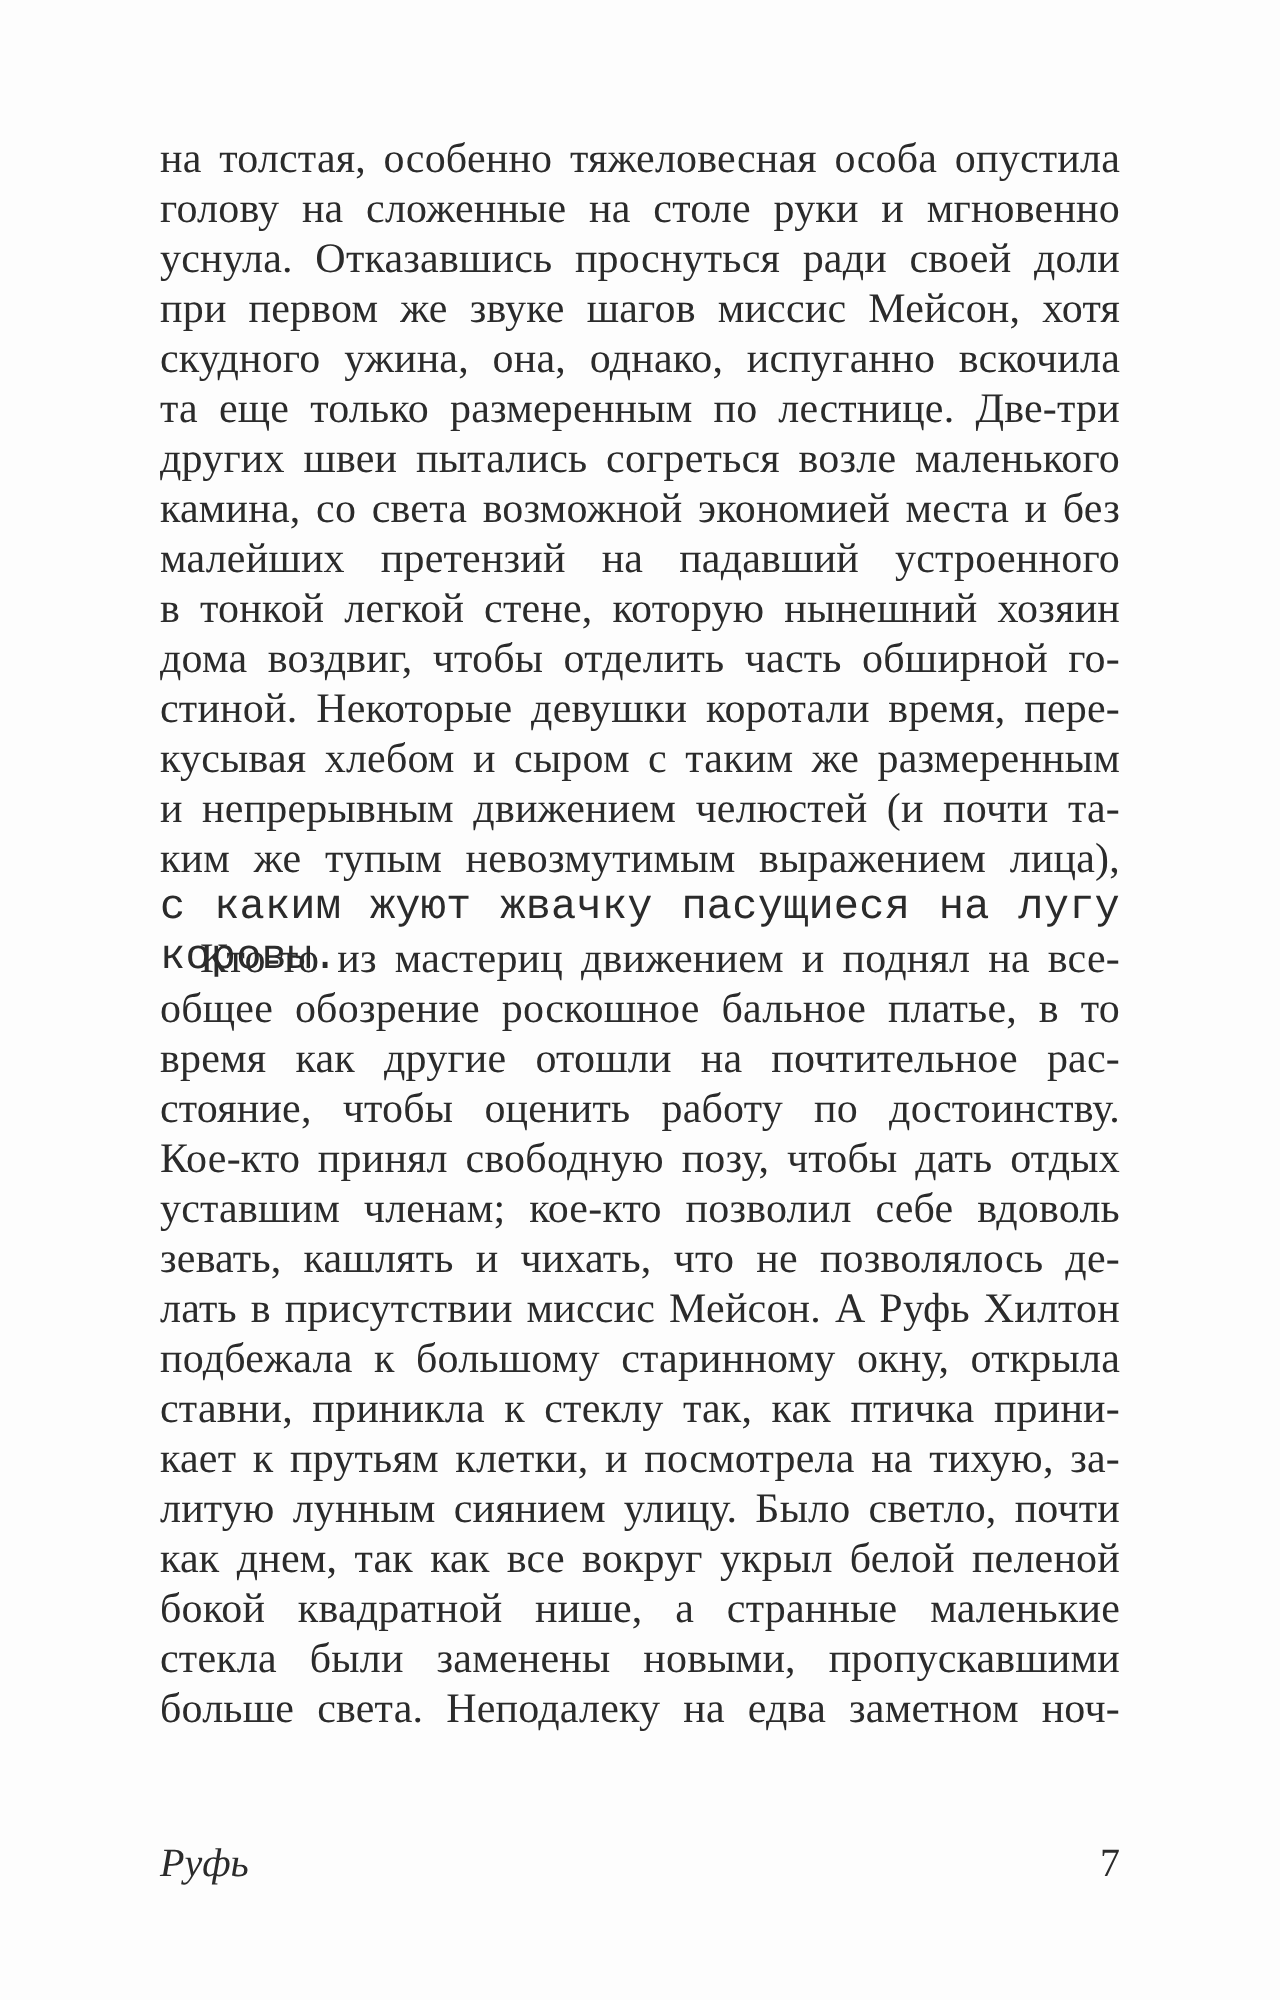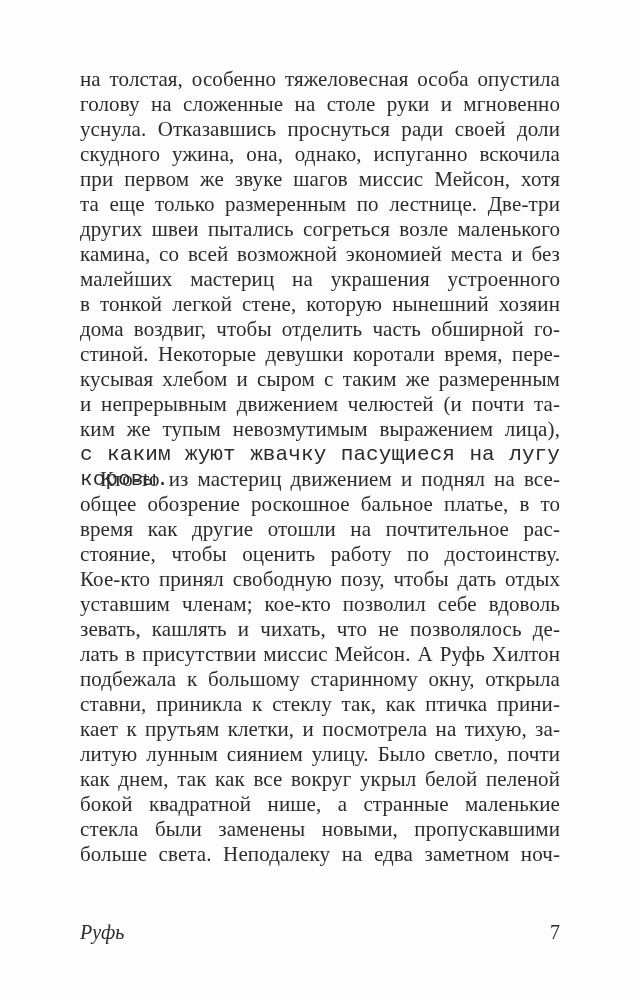--- a/index.html
+++ b/index.html
@@ -67,26 +67,26 @@
 <body>
 
 <div class="page">
 
   <div class="text-block">
 
     <div class="paragraph">
       <div class="line">на толстая, особенно тяжеловесная особа опустила</div>
       <div class="line">голову на сложенные на столе руки и мгновенно</div>
       <div class="line">уснула. Отказавшись проснуться ради своей доли</div>
+      <div class="line">при первом же звуке шагов миссис Мейсон, хотя</div>
       <div class="line">скудного ужина, она, однако, испуганно вскочила</div>
-      <div class="line">при первом же звуке шагов миссис Мейсон, хотя</div>
       <div class="line">та еще только размеренным по лестнице. Две-три</div>
       <div class="line">других швеи пытались согреться возле маленького</div>
-      <div class="line">камина, со всей возможной экономией места и без</div>
-      <div class="line">малейших мастериц на украшения устроенного</div>
+      <div class="line">камина, со света возможной экономией места и без</div>
+      <div class="line">малейших претензий на падавший устроенного</div>
       <div class="line">в тонкой легкой стене, которую нынешний хозяин</div>
       <div class="line">дома воздвиг, чтобы отделить часть обширной го-</div>
       <div class="line">стиной. Некоторые девушки коротали время, пере-</div>
       <div class="line">кусывая хлебом и сыром с таким же размеренным</div>
       <div class="line">и непрерывным движением челюстей (и почти та-</div>
       <div class="line">ким же тупым невозмутимым выражением лица),</div>
       <div class="line para-end">с каким жуют жвачку пасущиеся на лугу коровы.</div>
     </div>
 
     <div class="paragraph">

